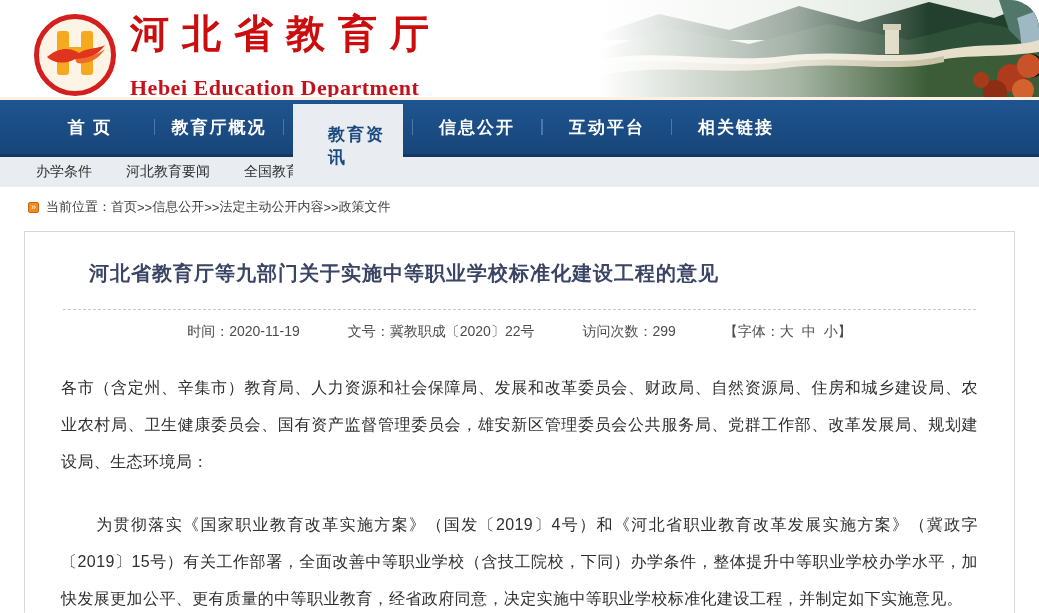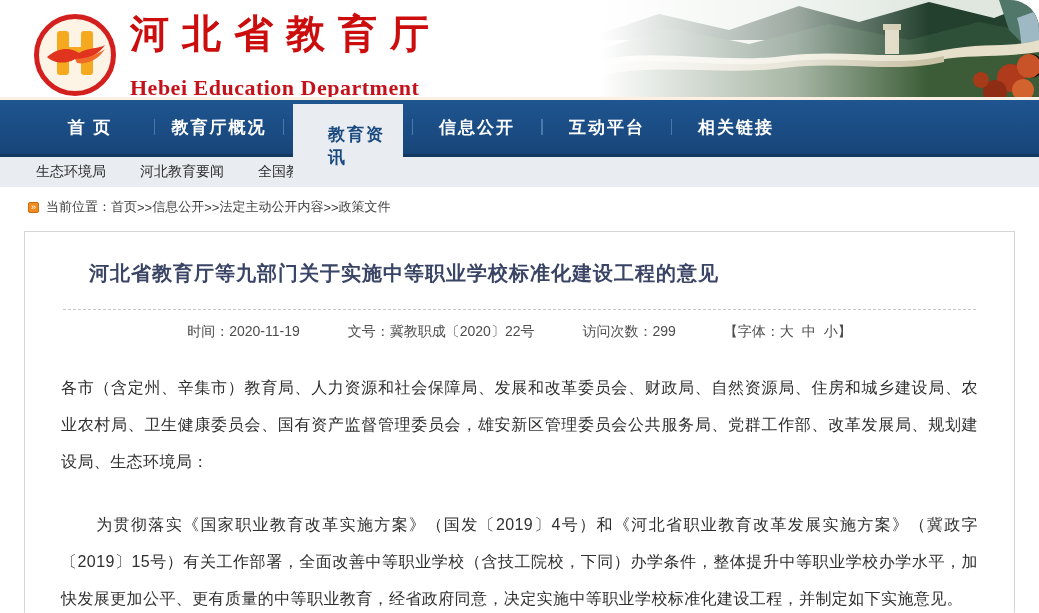--- a/index.html
+++ b/index.html
@@ -115,21 +115,21 @@
     <div class="nav-sep"></div>
     <div class="nav-item">信息公开</div>
     <div class="nav-sep"></div>
     <div class="nav-sep"></div>
     <div class="nav-item">互动平台</div>
     <div class="nav-sep"></div>
     <div class="nav-item">相关链接</div>
   </div>
 
   <div class="subnav">
-    <div class="subnav-item">生态环境局</div>
+    <div class="subnav-item">办学条件</div>
     <div class="subnav-item">河北教育要闻</div>
     <div class="subnav-item">全国教育要闻</div>
   </div>
 
   <div class="breadcrumb">
     <div class="crumb-icon">»</div>
     <span>当前位置：</span>
     <span class="crumb-link">首页</span>
     <span>&gt;&gt;</span>
     <span class="crumb-link">信息公开</span>

